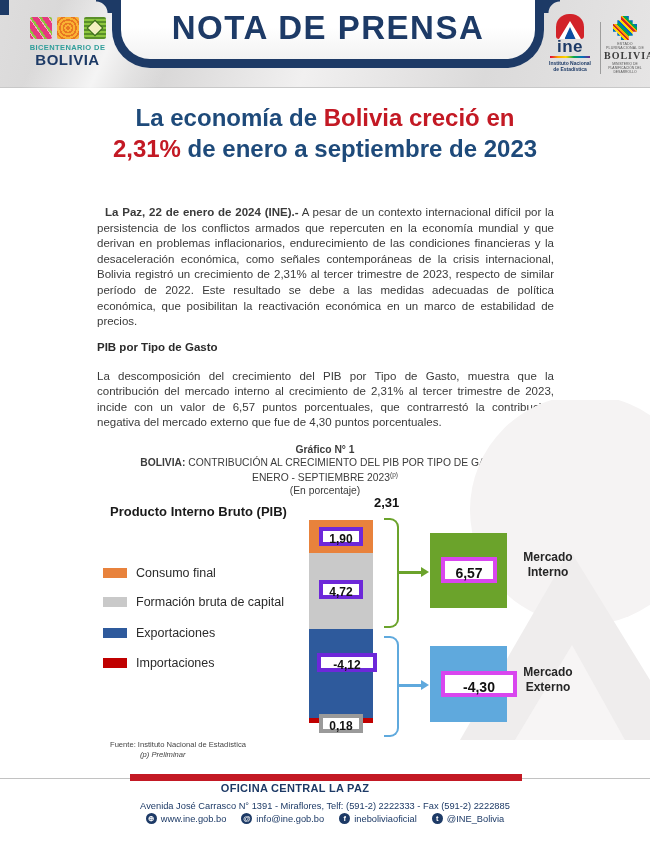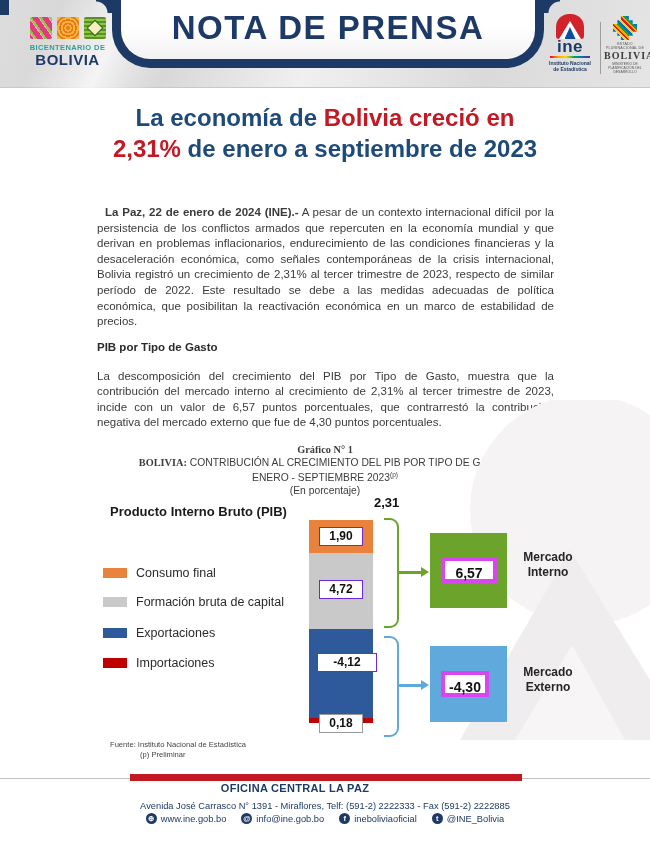--- a/index.html
+++ b/index.html
@@ -79,38 +79,38 @@
   .para { position:absolute; left:97px; width:457px; font-size:11.5px; line-height:15.6px;
     text-align:justify; color:#3a3a3a; }
   .intro { top:205px; }
   .lead { font-weight:bold;padding-left:8px; }
   .sec-head { position:absolute; left:97px; top:341px; font-size:11.5px; font-weight:bold; color:#2b2b2b; }
   .sec-body { top:369px; line-height:15.3px; }
 
   
   .chart-cap { position:absolute; left:60px; top:444px; width:530px; text-align:center;
     font-size:10.3px; line-height:12.6px; color:#3c3c3c; }
-  .chart-cap .b { font-weight:bold;font-family:Liberation Serif, serif; }
+  .chart-cap .b { font-weight:bold; }
   .chart-cap sup { font-size:6.5px; }
 
   
   .watermark { position:absolute; left:420px; top:400px; width:230px; height:370px; pointer-events:none; }
 
   
   .pib-title { position:absolute; left:110px; top:504px; font-size:13px; font-weight:bold; color:#1a1a1a; }
 
   .legend-item { position:absolute; left:103px; display:flex; align-items:center; gap:9px; }
   .legend-swatch { width:24px; height:10px; }
   .legend-label { font-size:12.5px; color:#2b2b2b; }
 
   .bar { position:absolute; left:309px; top:520px; width:64px; }
   .seg { width:64px; }
   .seg-0 { height:33px; } .seg-1 { height:76px; } .seg-2 { height:89px; } .seg-3 { height:5px; }
 
-  .val-box { position:absolute; background:#ffffff; border:1px solid #6d28d9;
+  .val-box { position:absolute; background:#ffffff; border:4px solid #6d28d9;
     font-size:12px; font-weight:bold; color:#111; text-align:center; line-height:17px; }
   .vb-0 { left:319px; top:527px; width:44px; height:19px; }
   .vb-1 { left:319px; top:580px; width:44px; height:19px; }
   .vb-2 { left:317px; top:653px; width:60px; height:19px; }
   .vb-3 { left:319px; top:714px; width:44px; height:19px; border-color:#9a9a9a; }
 
   .total-label { position:absolute; left:374px; top:495px; font-size:13px; font-weight:bold; color:#111; }
 
   .bracket { position:absolute; left:384px; width:15px; border-style:solid; border-left:none;
     border-radius:0 9px 9px 0; background:transparent; }
@@ -123,27 +123,27 @@
   .arrow-head { position:absolute; width:0; height:0; border-top:5.5px solid transparent; border-bottom:5.5px solid transparent; }
   .ah-green { left:421px; top:567px; border-left:8px solid #6BA32B; }
   .ah-blue  { left:421px; top:680px; border-left:8px solid #5FA9DD; }
 
   .agg-box { position:absolute; left:430px; width:77px; }
   .agg-0 { top:533px; height:75px; }
   .agg-1 { top:646px; height:76px; }
   .agg-val { position:absolute; background:#fff; border:4px solid #d946ef; font-size:14px; font-weight:bold;
     color:#111; text-align:center; line-height:24px; }
   .av-0 { left:441px; top:557px; width:56px; height:26px; }
-  .av-1 { left:441px; top:671px; width:48px; height:26px; }
+  .av-1 { left:441px; top:671px; width:76px; height:26px; }
   .agg-name { position:absolute; left:512px; width:72px; text-align:center;
     font-size:12px; font-weight:bold; color:#262626; line-height:14.5px; }
   .an-0 { top:550px; } .an-1 { top:665px; }
 
   .source { position:absolute; left:110px; top:740px; font-size:7.6px; line-height:9.5px; color:#444; }
-  .source .ind { padding-left:30px; }
+  .source .ind { padding-left:30px;font-style:italic; }
 
   
   .footer-rule { position:absolute; left:0; top:778px; width:650px; height:1px; background:#c2c2c2; }
   .footer-red-bar { position:absolute; left:130px; top:774px; width:392px; height:7px; background:#c31924; }
   .footer-office { position:absolute; left:0; top:782px; width:590px; text-align:center;
     font-size:11px; font-weight:bold; color:#1d3a66; letter-spacing:.3px; }
   .footer-address { position:absolute; left:0; top:801px; width:650px; text-align:center;
     font-size:9.3px; color:#1d3a66; }
   .footer-links { position:absolute; left:0; top:813px; width:650px; display:flex;
     justify-content:center; gap:15px; }

